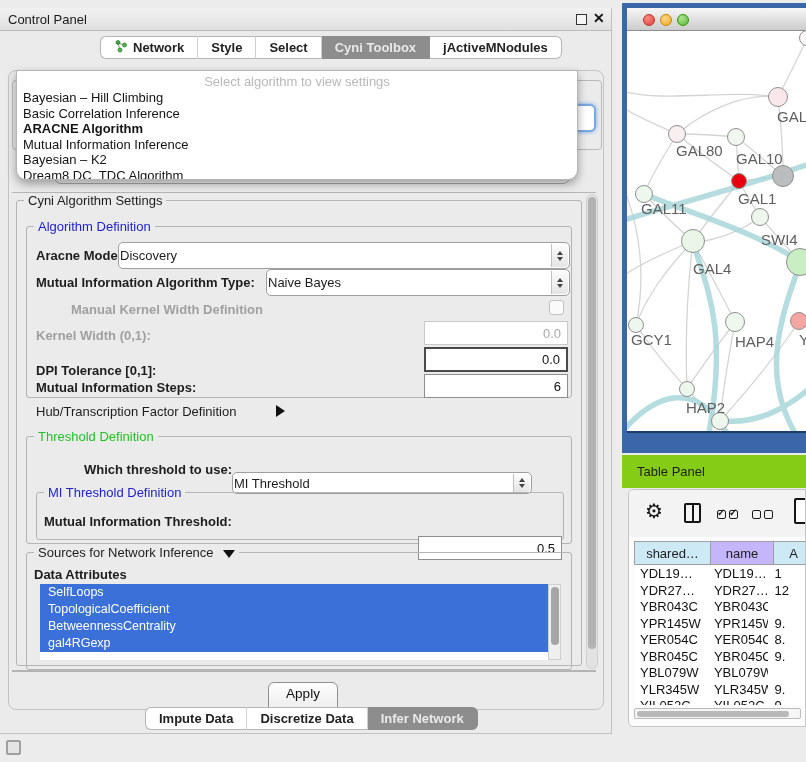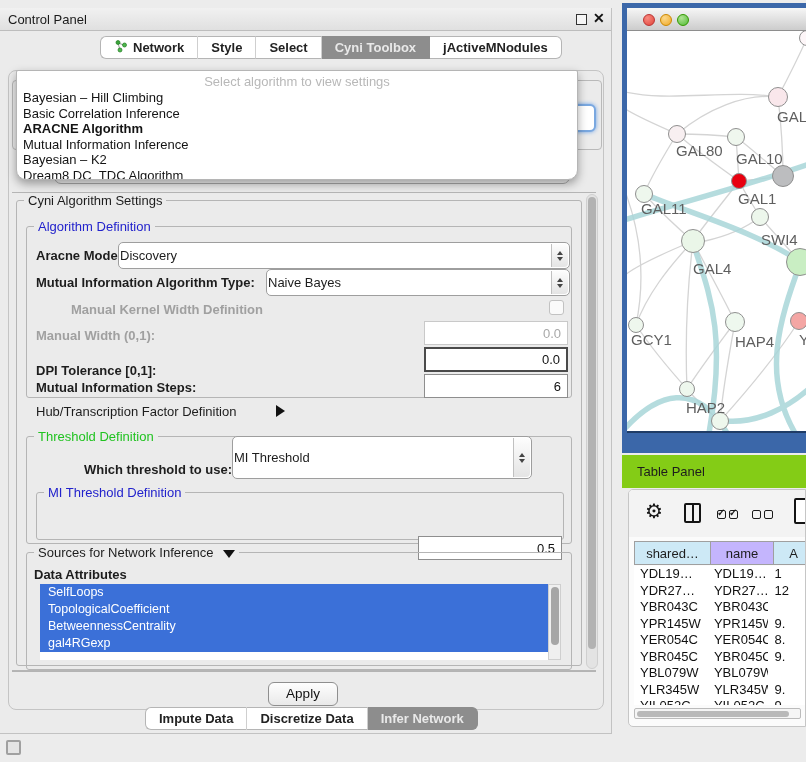--- a/index.html
+++ b/index.html
@@ -88,21 +88,21 @@
         border-bottom:6px solid transparent; border-left:9px solid #111; }
   .tri-down { display:inline-block; width:0; height:0; border-left:6px solid transparent;
         border-right:6px solid transparent; border-top:8px solid #111; }
 
   .attr-list { position:absolute; left:40px; top:576px; width:508px; height:76px; background:#fff; overflow:hidden; }
   .attr-item { height:17px; line-height:17px; font-size:12.5px; color:#fff; background:#3b70d8; padding-left:8px; }
   .attr-scroll { position:absolute; left:548px; top:576px; width:13px; height:76px;
         background:#efefef; border:1px solid #cfcfcf; }
   .attr-scroll .thumb { position:absolute; left:1.5px; top:2px; width:8px; height:58px; background:#a6a6a6; border-radius:4px; }
 
-  .apply-btn { position:absolute; left:268px; top:674px; width:70px; height:24px;
+  .apply-btn { position:absolute; left:268px; top:674px; width:70px; height:34px;
         background:linear-gradient(#fefefe,#e9e9e9); border:1px solid #8f8f8f; border-radius:6px;
         font-size:13.5px; color:#111; text-align:center; line-height:22px; }
 
   .mini-square { position:absolute; left:6px; top:740px; width:15px; height:15px;
         border:2px solid #a0a0a0; border-radius:2px; background:#e4e4e4; }
 
   
   .netwin { position:absolute; left:622px; top:3px; width:184px; height:450px; background:#3b67a9; }
   .nw-titlebar { position:absolute; left:5px; top:5px; right:0; height:23px;
         background:linear-gradient(#f6f6f6,#cccccc); border-bottom:1px solid #8e8e8e; }
@@ -221,46 +221,47 @@
       <span>Naive Bayes</span>
       <span class="stepper">
           <span class="up"></span>
           <span class="dn"></span>
         </span>
     </div>
 
     <span class="flabel disabled" style="left:36px;top:294px;margin-left:35px;">Manual Kernel Width Definition</span>
     <span class="checkbox" style="left:549px;top:292px;"></span>
 
-    <span class="flabel disabled" style="left:36px;top:320px;">Manual Width (0,1):</span>
+    <span class="flabel disabled" style="left:36px;top:320px;">Kernel Width (0,1):</span>
     <div class="nfield dis" style="left:424px;top:313px;width:144px;height:24px;">0.0</div>
 
     <span class="flabel" style="left:36px;top:355px;">DPI Tolerance [0,1]:</span>
     <div class="nfield focus" style="left:424px;top:339px;width:144px;height:25px;">0.0</div>
 
     <span class="flabel" style="left:36px;top:372px;">Mutual Information Steps:</span>
     <div class="nfield norm" style="left:424px;top:366px;width:144px;height:24px;">6</div>
 
     <span class="plain" style="left:36px;top:396px;">Hub/Transcription Factor Definition</span>
     <span class="tri-right" style="position:absolute;left:276px;top:397px;"></span>
 
     <div class="group" style="left:26px;top:428px;width:546px;height:108px;"></div>
     <span class="group-label lbl-green" style="left:34px;top:421px;">Threshold Definition</span>
 
     <span class="flabel" style="left:84px;top:454px;">Which threshold to use:</span>
-    <div class="combo" style="left:232px;top:428px;width:300px;height:43px;">
+    <div class="combo" style="left:232px;top:464px;width:300px;height:22px;">
       <span>MI Threshold</span>
       <span class="stepper">
           <span class="up"></span>
           <span class="dn"></span>
         </span>
     </div>
 
     <div class="group" style="left:36px;top:484px;width:528px;height:48px;"></div>
     <span class="group-label lbl-blue" style="left:44px;top:477px;">MI Threshold Definition</span>
+    <span class="flabel" style="left:44px;top:506px;">Mutual Information Threshold:</span>
     <div class="nfield norm" style="left:418px;top:528px;width:144px;height:24px;">0.5</div>
 
     <div class="group" style="left:26px;top:544px;width:546px;height:118px;"></div>
     <span class="group-label lbl-black" style="left:34px;top:537px;">
       <span>Sources for Network Inference</span>
       <span class="tri-down" style="margin-left:6px;position:relative;top:1px;"></span>
     </span>
     <span class="flabel" style="left:34px;top:559px;">Data Attributes</span>
     <div class="attr-list" id="attr-list">
         <div class="attr-item">SelfLoops</div>

